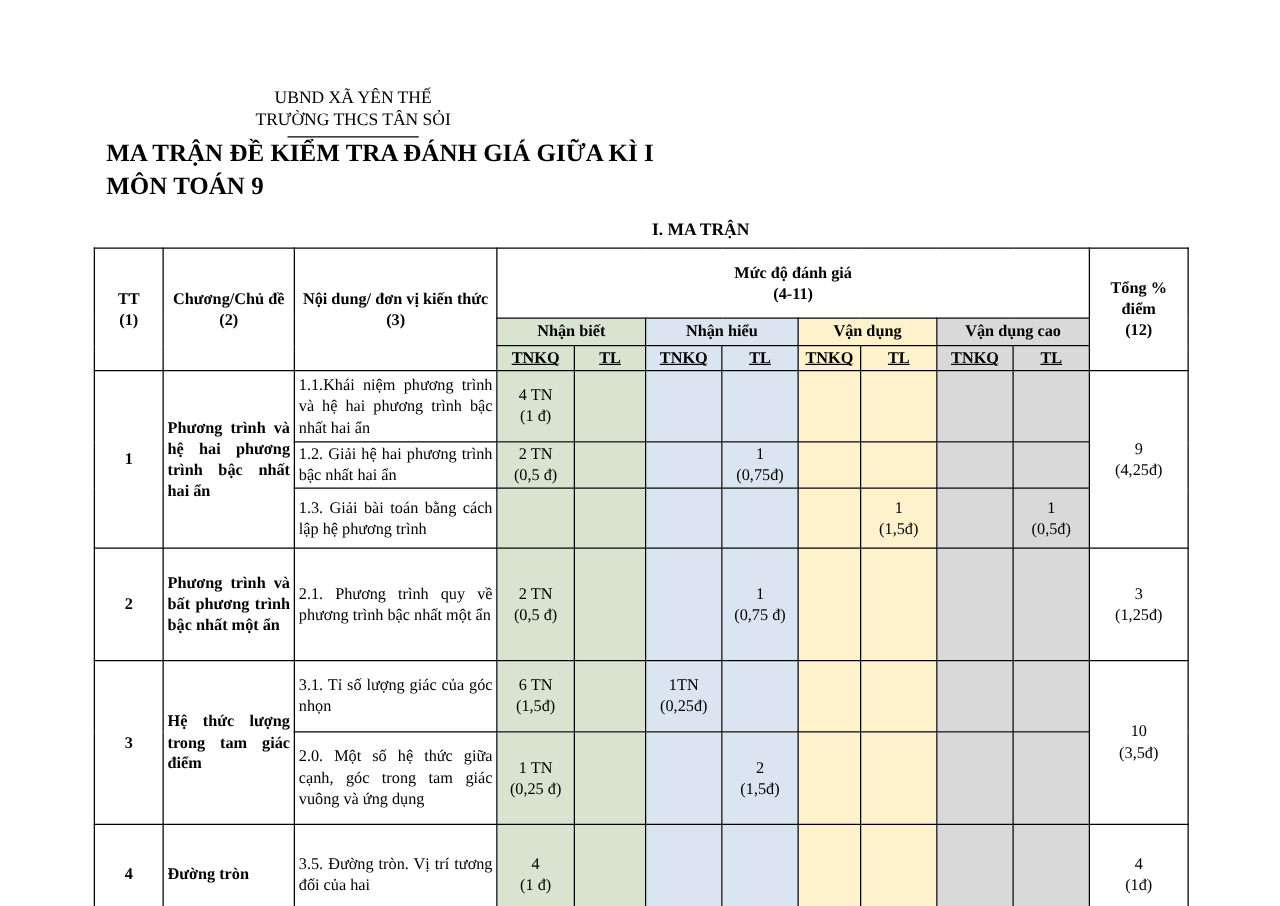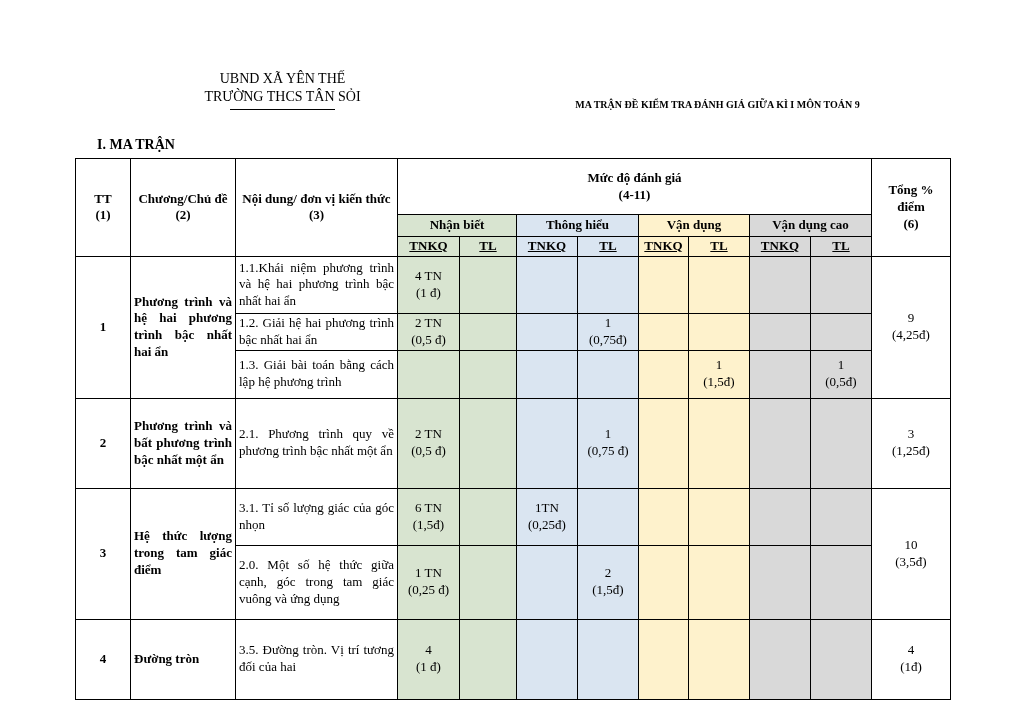--- a/index.html
+++ b/index.html
@@ -1,27 +1,27 @@
 <!DOCTYPE html>
 <html style="--c-nb: #d8e4d0; --c-th: #dae5f1; --c-vd: #fef2cc; --c-vdc: #d9d9d9;"><head>
 <meta charset="utf-8">
 <style>
   * { margin:0; padding:0; box-sizing:border-box; }
   html,body { background:#fff; }
   body {
     width:1024px; height:725px; overflow:hidden;
     font-family:"Liberation Serif", serif; color:#000;
   }
-  .doc-header { display:flex; padding-top:70px; }
+  .doc-header { display:flex; padding-top:70px;flex-direction:column; }
   .org-block { margin-left:170px; width:225px; text-align:center; font-size:14px; line-height:1.3; }
   .org-line2 { font-weight:normal; }
   .rule { width:105px; border-top:1.5px solid #000; margin:3px auto 0 auto; }
-  .title-block { margin-left:85px; width:475px; text-align:center; font-size:10px; font-weight:bold; line-height:1.3;margin-top:28px; }
+  .title-block { margin-left:85px; width:475px; text-align:left; font-size:20px; font-weight:bold; line-height:1.3; }
   .title-line2 { border-bottom:1.5px solid #000; padding-bottom:1px; }
-  .section-title { margin:26px 0 5px 97px; font-weight:bold; font-size:14px; }
+  .section-title { margin:15px 0 5px 97px; font-weight:bold; font-size:14px;text-align:center; }
 
   table.matrix {
     margin-left:75px; width:875px; table-layout:fixed;
     border-collapse:collapse; font-size:13px;
   }
   table.matrix td {
     border:1px solid #000; padding:1px 3px;
     vertical-align:middle; line-height:1.3; overflow:hidden;
   }
   .c { text-align:center; }
@@ -73,25 +73,25 @@
       <td rowspan="3" class="b c pre">TT
 (1)</td>
       <td rowspan="3" class="b c pre">Chương/Chủ đề
 (2)</td>
       <td rowspan="3" class="b c pre">Nội dung/ đơn vị kiến thức
 (3)</td>
       <td colspan="8" class="b c pre">Mức độ đánh giá
 (4-11)</td>
       <td rowspan="3" class="b c pre vtop">Tổng %
 điểm
-(6)</td>
+(12)</td>
     </tr>
     <tr class="h-group">
       <td colspan="2" class="bg-nb b c">Nhận biết</td>
-      <td colspan="2" class="bg-th b c">Thông hiểu</td>
+      <td colspan="2" class="bg-th b c">Nhận hiểu</td>
       <td colspan="2" class="bg-vd b c">Vận dụng</td>
       <td colspan="2" class="bg-vdc b c">Vận dụng cao</td>
     </tr>
     <tr class="h-sub">
       <td class="bg-nb b c">TNKQ</td>
       <td class="bg-nb b c">TL</td>
       <td class="bg-th b c">TNKQ</td>
       <td class="bg-th b c">TL</td>
       <td class="bg-vd b c">TNKQ</td>
       <td class="bg-vd b c">TL</td>

